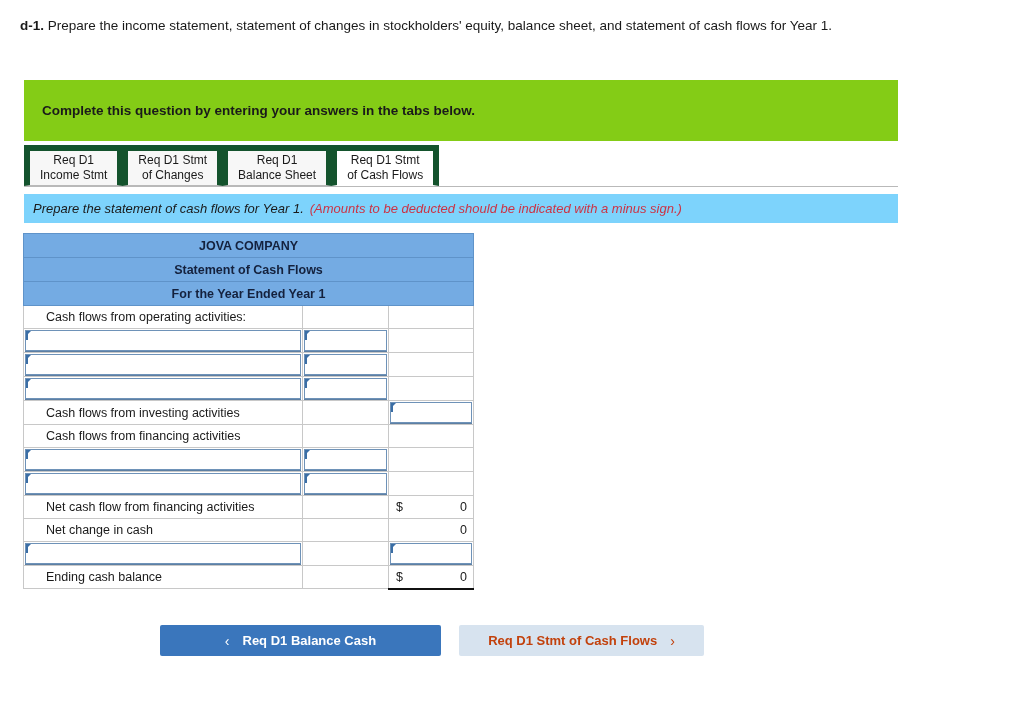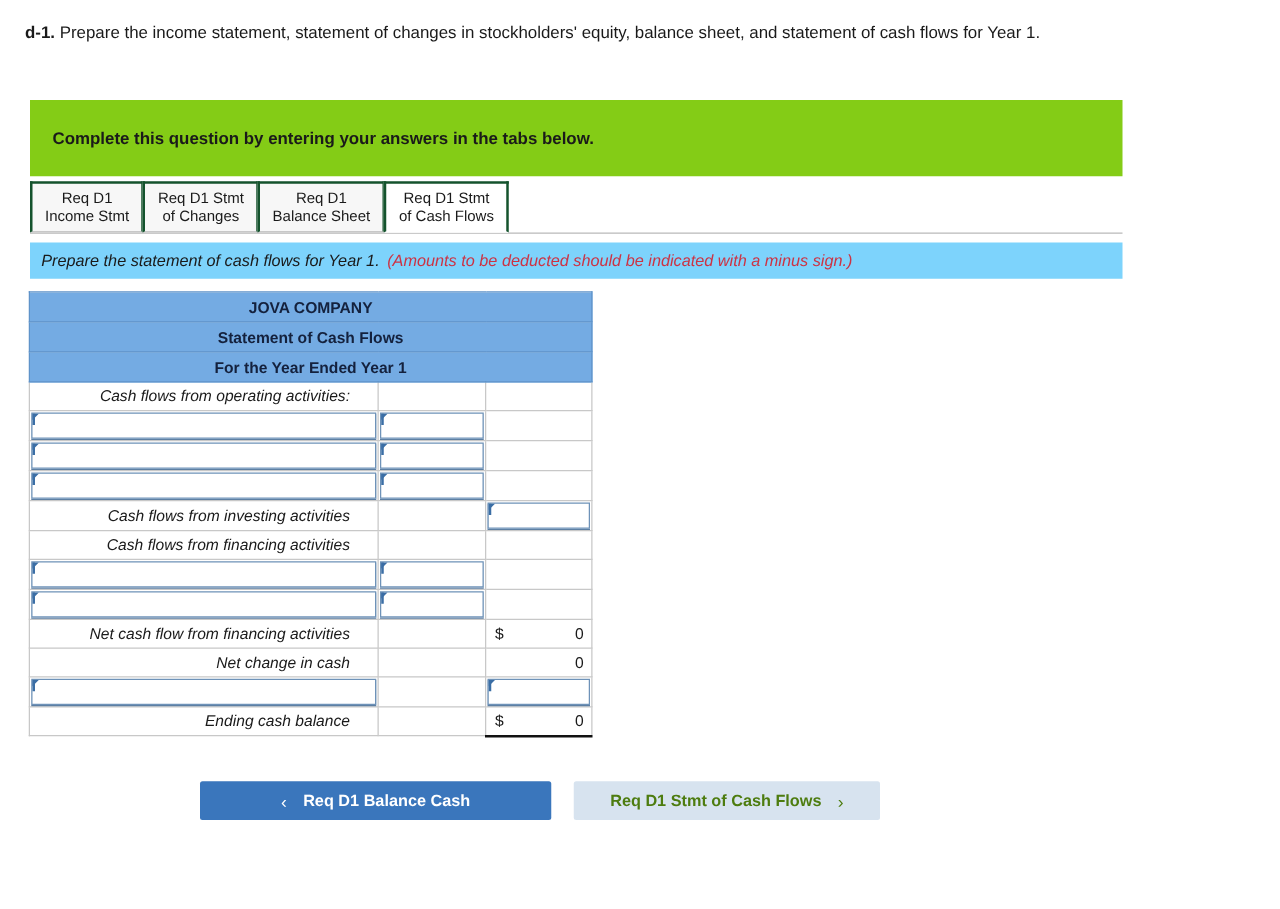--- a/index.html
+++ b/index.html
@@ -33,21 +33,21 @@
   
   .tabbar {
     position: absolute; left: 24px; top: 145px;
     width: 874px; height: 42px;
     border-bottom: 1px solid #b9b9b9;
     display: flex; align-items: flex-end;
   }
   .tab {
     height: 41px; padding: 0 10px;
     background: #f7f7f7;
-    border: 2px solid #14532d;
+    border: 6px solid #14532d;
     border-bottom: 1px solid #b9b9b9;
     margin-right: -1px;
     display: flex; flex-direction: column;
     align-items: center; justify-content: center;
     font-size: 12px; line-height: 15px; color: #1a1a1a;
     white-space: nowrap;
     cursor: pointer;
   }
   .tab.active {
     background: #ffffff;
@@ -86,21 +86,21 @@
   }
   .hdr td {
     background: #74abe3;
     border: 1px solid #5f93c9;
     text-align: center;
     font-weight: bold;
     font-size: 12.5px;
     color: #14213d;
     height: 24px;
   }
-  td.label { text-align: right; font-style: italic; }
+  td.label { text-align: left; }
   td.blank { }
   td.money {
     text-align: right; padding: 0 6px; position: relative;
   }
   td.money .dollar { position: absolute; left: 7px; }
   td.money.ruled { border-bottom: 2px solid #111; }
 
   
   td.inputcell { padding: 1px 1px; }
   .inp {
@@ -135,21 +135,21 @@
     font-size: 13px; font-weight: bold;
     cursor: pointer;
     border: none;
     border-radius: 2px;
   }
   .btn-prev {
     width: 281px; background: #3a76bc; color: #ffffff;
   }
   .btn-next {
     width: 245px; margin-left: 18px;
-    background: #d7e3ef; color: #4d7c0f;
+    background: #d7e3ef; color: #c2410c;
   }
   .btn .chev { font-size: 14px; font-weight: normal; }
   .btn-prev .chev { margin-right: 13px; }
   .btn-next .chev { margin-left: 13px; }
 </style>
 </head>
 <body>
 
 <div class="page">
 

